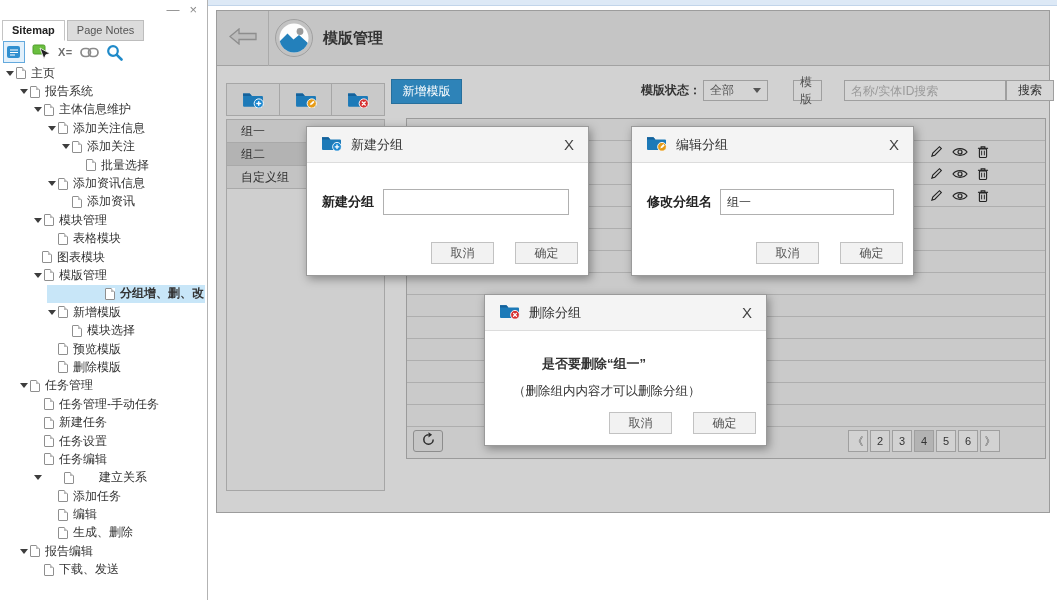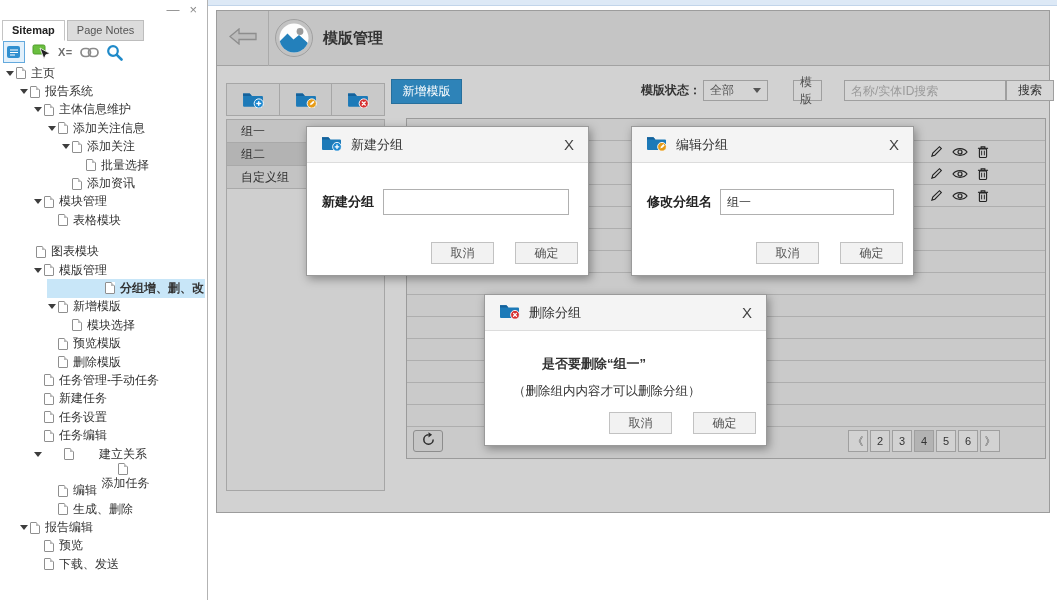--- a/index.html
+++ b/index.html
@@ -151,36 +151,41 @@
         <div class="tree-row" style="padding-left: 60px;">
           <span class="caret has"></span>
           <span class="page-ico"></span>
           <span class="tree-label">添加关注</span>
         </div>
         <div class="tree-row" style="padding-left: 74px;">
           <span class="caret"></span>
           <span class="page-ico"></span>
           <span class="tree-label">批量选择</span>
         </div>
+        <div class="tree-row" style="padding-left: 46px;">
+          <span class="caret has"></span>
+          <span class="page-ico"></span>
+          <span class="tree-label">添加资讯信息</span>
+        </div>
         <div class="tree-row" style="padding-left: 60px;">
           <span class="caret"></span>
           <span class="page-ico"></span>
           <span class="tree-label">添加资讯</span>
         </div>
         <div class="tree-row" style="padding-left: 32px;">
           <span class="caret has"></span>
           <span class="page-ico"></span>
           <span class="tree-label">模块管理</span>
         </div>
         <div class="tree-row" style="padding-left: 46px;">
           <span class="caret"></span>
           <span class="page-ico"></span>
           <span class="tree-label">表格模块</span>
         </div>
-        <div class="tree-row" style="padding-left: 24px; margin-top: 13px;">
+        <div class="tree-row" style="padding-left: 30px;">
           <span class="caret"></span>
           <span class="page-ico"></span>
           <span class="tree-label">图表模块</span>
         </div>
         <div class="tree-row" style="padding-left: 32px;">
           <span class="caret has"></span>
           <span class="page-ico"></span>
           <span class="tree-label">模版管理</span>
         </div>
         <div class="tree-row selected" style="padding-left: 46px;">
@@ -201,20 +206,25 @@
         <div class="tree-row" style="padding-left: 46px;">
           <span class="caret"></span>
           <span class="page-ico"></span>
           <span class="tree-label">预览模版</span>
         </div>
         <div class="tree-row" style="padding-left: 46px;">
           <span class="caret"></span>
           <span class="page-ico"></span>
           <span class="tree-label">删除模版</span>
         </div>
+        <div class="tree-row" style="padding-left: 18px;">
+          <span class="caret has"></span>
+          <span class="page-ico"></span>
+          <span class="tree-label">任务管理</span>
+        </div>
         <div class="tree-row" style="padding-left: 32px;">
           <span class="caret"></span>
           <span class="page-ico"></span>
           <span class="tree-label">任务管理-手动任务</span>
         </div>
         <div class="tree-row" style="padding-left: 32px;">
           <span class="caret"></span>
           <span class="page-ico"></span>
           <span class="tree-label">新建任务</span>
         </div>
@@ -226,44 +236,39 @@
         <div class="tree-row" style="padding-left: 32px;">
           <span class="caret"></span>
           <span class="page-ico"></span>
           <span class="tree-label">任务编辑</span>
         </div>
         <div class="tree-row" style="padding-left: 32px; gap: 20px;">
           <span class="caret has"></span>
           <span class="page-ico"></span>
           <span class="tree-label">建立关系</span>
         </div>
-        <div class="tree-row" style="padding-left: 46px; flex-direction: column;">
+        <div class="tree-row" style="padding-left: 46px;">
           <span class="caret"></span>
           <span class="page-ico"></span>
           <span class="tree-label">添加任务</span>
         </div>
         <div class="tree-row" style="padding-left: 46px;">
           <span class="caret"></span>
           <span class="page-ico"></span>
           <span class="tree-label">编辑</span>
         </div>
         <div class="tree-row" style="padding-left: 46px;">
           <span class="caret"></span>
           <span class="page-ico"></span>
           <span class="tree-label">生成、删除</span>
         </div>
         <div class="tree-row" style="padding-left: 18px;">
           <span class="caret has"></span>
           <span class="page-ico"></span>
           <span class="tree-label">报告编辑</span>
-        </div>
-        <div class="tree-row" style="padding-left: 32px;">
-          <span class="caret"></span>
-          <span class="page-ico"></span>
-          <span class="tree-label">预览</span>
         </div>
         <div class="tree-row" style="padding-left: 32px;">
           <span class="caret"></span>
           <span class="page-ico"></span>
           <span class="tree-label">下载、发送</span>
         </div>
       </div>
   </aside>
 
   <div class="top-strip"></div>

